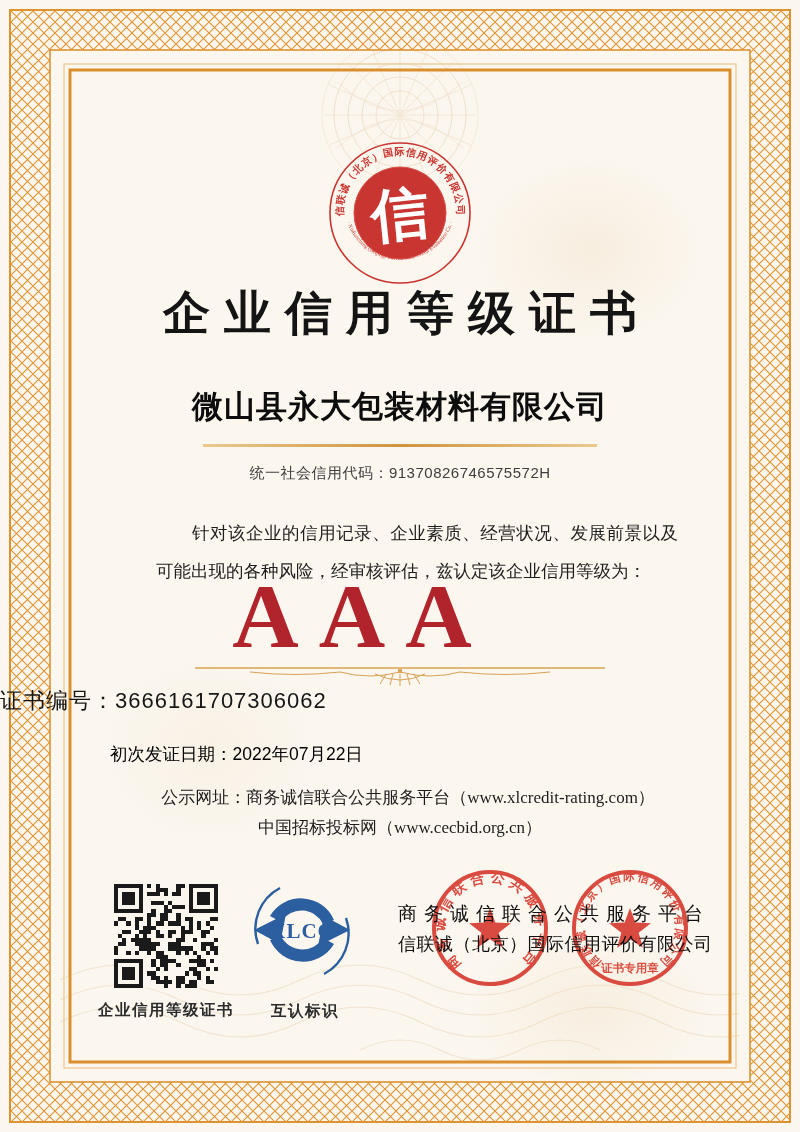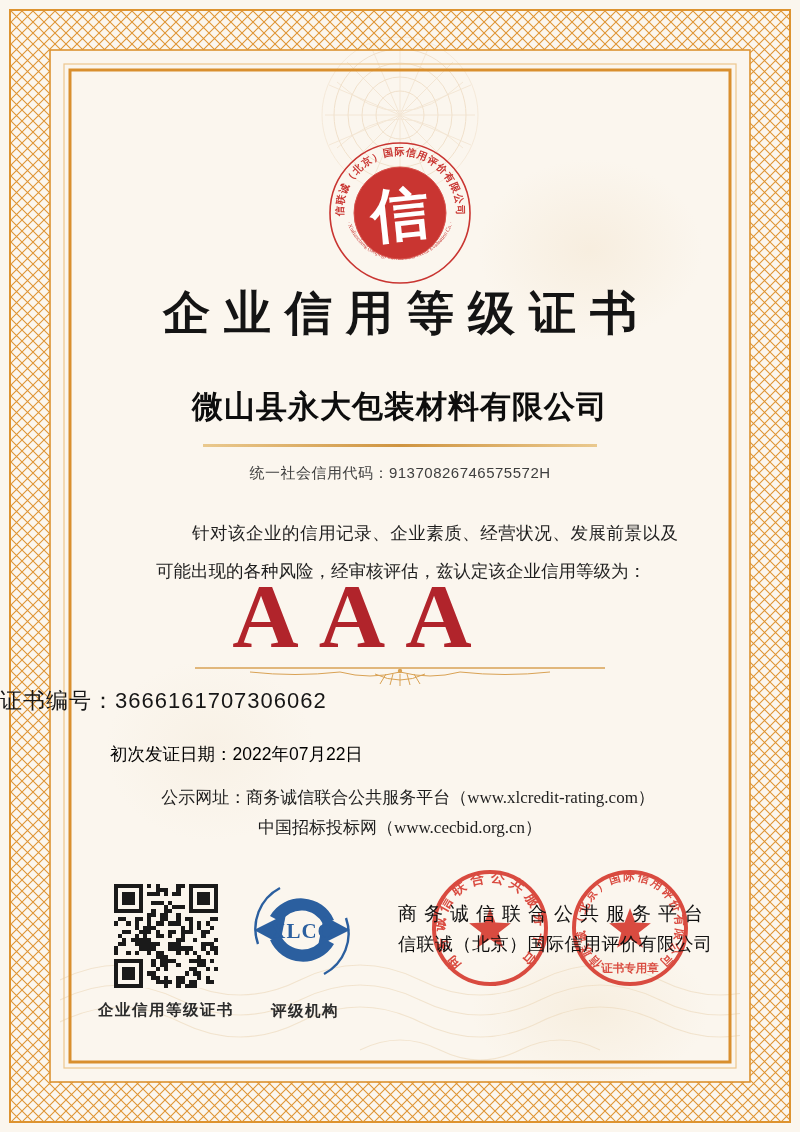--- a/index.html
+++ b/index.html
@@ -469,21 +469,21 @@
       <path d="M 84,106 A 46,46 0 0 0 106,50" stroke-width="2.4"></path>
     </g>
     <g fill="#2b5f9f">
       <path d="M 94,52 A 36,36 0 0 0 30,48 L 41,54 A 24,24 0 0 1 83,56 Z"></path>
       <polygon points="46,46 40,76 14,62"></polygon>
       <path d="M 30,72 A 36,36 0 0 0 94,76 L 83,70 A 24,24 0 0 1 41,68 Z"></path>
       <polygon points="78,78 84,48 110,62"></polygon>
     </g>
     <text x="62" y="70" text-anchor="middle" font-size="21" font-weight="bold" fill="#2b5f9f" font-family="'Liberation Serif',serif" letter-spacing="1">XLCC</text>
   </svg>
-  <div class="caption xlcc-cap">评级机构</div>
+  <div class="caption xlcc-cap">互认标识</div>
 
   <svg class="abs seals-wrap" width="310" height="165" viewBox="0 0 310 165">
     <defs>
       <path id="arcL" d="M 61.6,115.7 A 46,46 0 1 1 114.4,115.7"></path>
       <path id="arcR" d="M 201.6,113.7 A 46,46 0 1 1 254.4,113.7"></path>
     </defs>
     <g opacity="0.9">
 
       <g>
         <circle cx="88" cy="78" r="56" fill="none" stroke="#d6392e" stroke-width="4"></circle>

